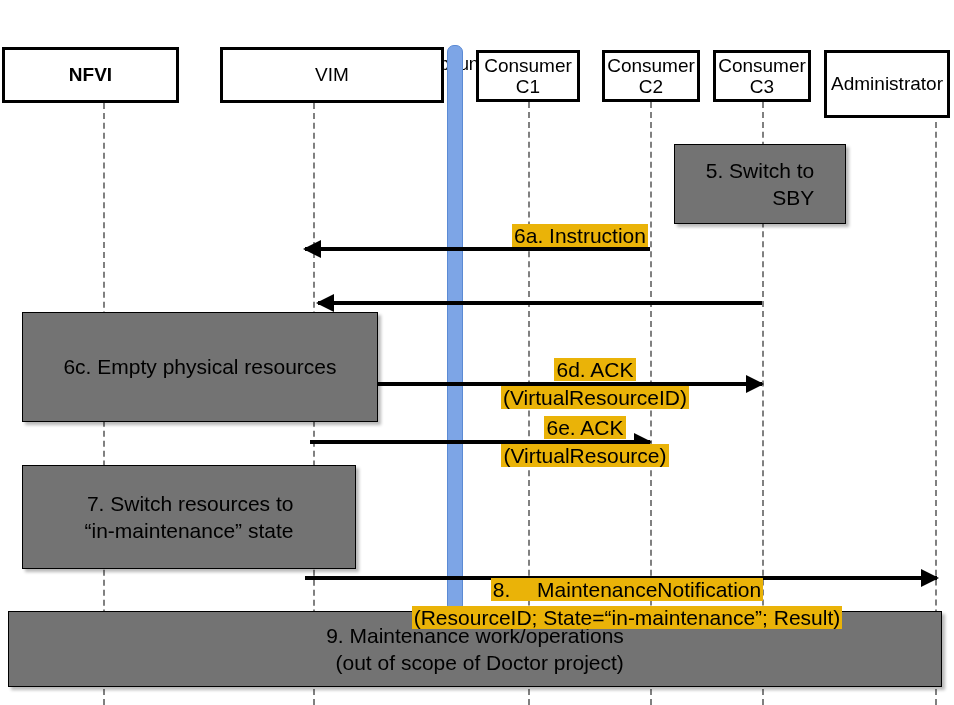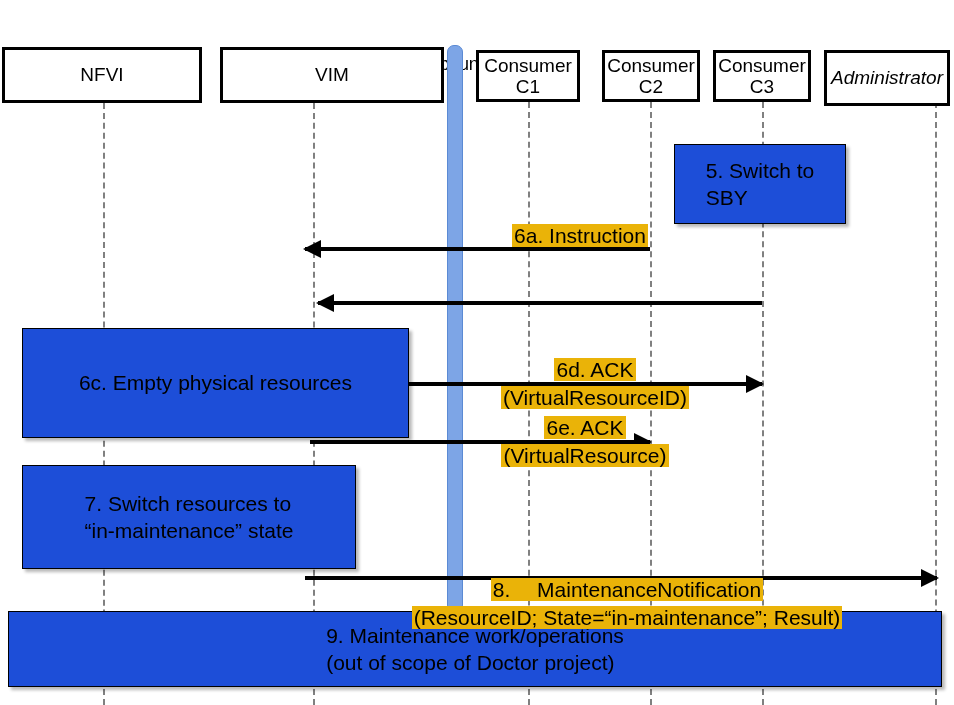--- a/index.html
+++ b/index.html
@@ -52,27 +52,27 @@
     line-height:1.12;
     font-size:19px;
     white-space:pre-line;
     z-index:3;
   }
 
   
   .note-box{
     position:absolute;
     box-sizing:border-box;
-    background:#1d4ed8;
+    background:#737373;
     border:1.5px solid #000000;
     box-shadow:3px 3px 3px rgba(0,0,0,.28);
     display:flex;
     align-items:center;
     justify-content:center;
-    text-align:left;
+    text-align:right;
     line-height:1.3;
     font-size:21px;
     white-space:pre-line;
     z-index:6;
   }
 
   
   .msg-line{
     position:absolute;
     height:0;
@@ -137,33 +137,33 @@
       <div class="arrow-head right" style="top: 375px; left: 746px; border-left-color: rgb(0, 0, 0);"></div>
       <div class="msg-label" style="left: 410px; top: 356px; width: 370px;"><span>6d. ACK</span><br><span>(VirtualResourceID)</span></div>
       <div class="msg-line" style="left: 310px; top: 440px; width: 340px; border-top-color: rgb(0, 0, 0);"></div>
       <div class="arrow-head right" style="top: 433px; left: 634px; border-left-color: rgb(0, 0, 0);"></div>
       <div class="msg-label" style="left: 400px; top: 414px; width: 370px;"><span>6e. ACK</span><br><span>(VirtualResource)</span></div>
       <div class="msg-line" style="left: 305px; top: 576px; width: 632px; border-top-color: rgb(0, 0, 0);"></div>
       <div class="arrow-head right" style="top: 569px; left: 921px; border-left-color: rgb(0, 0, 0);"></div>
       <div class="msg-label" style="left: 300px; top: 548px; width: 654px; margin-top: 28px;"><span>8.  MaintenanceNotification</span><br><span>(ResourceID; State=“in-maintenance”; Result)</span></div>
     </div>
   <div id="actors">
-      <div class="actor-box" style="left: 2px; top: 47px; width: 200px; height: 56px; border-color: rgb(0, 0, 0);">NFVI</div>
+      <div class="actor-box" style="left: 2px; top: 47px; width: 177px; height: 56px; border-color: rgb(0, 0, 0); font-weight: bold;">NFVI</div>
       <div class="actor-box" style="left: 220px; top: 47px; width: 224px; height: 56px; border-color: rgb(0, 0, 0);">VIM</div>
       <div class="actor-box" style="left: 476px; top: 50px; width: 104px; height: 52px; border-color: rgb(0, 0, 0);">Consumer
 C1</div>
       <div class="actor-box" style="left: 602px; top: 50px; width: 98px; height: 52px; border-color: rgb(0, 0, 0);">Consumer
 C2</div>
       <div class="actor-box" style="left: 713px; top: 50px; width: 98px; height: 52px; border-color: rgb(0, 0, 0);">Consumer
 C3</div>
-      <div class="actor-box" style="left: 824px; top: 50px; width: 126px; height: 56px; border-color: rgb(0, 0, 0); font-style: italic;">Administrator</div>
+      <div class="actor-box" style="left: 824px; top: 50px; width: 126px; height: 68px; border-color: rgb(0, 0, 0);">Administrator</div>
     </div>
   <div id="notes">
       <div class="note-box" style="left: 674px; top: 144px; width: 172px; height: 80px; border-color: rgb(0, 0, 0);">5. Switch to
 SBY</div>
-      <div class="note-box" style="left: 22px; top: 328px; width: 387px; height: 110px; border-color: rgb(0, 0, 0);">6c. Empty physical resources</div>
+      <div class="note-box" style="left: 22px; top: 312px; width: 356px; height: 110px; border-color: rgb(0, 0, 0);">6c. Empty physical resources</div>
       <div class="note-box" style="left: 22px; top: 465px; width: 334px; height: 104px; border-color: rgb(0, 0, 0);">7. Switch resources to
 “in-maintenance” state</div>
       <div class="note-box" style="left: 8px; top: 611px; width: 934px; height: 76px; border-color: rgb(0, 0, 0);">9. Maintenance work/operations
 (out of scope of Doctor project)</div>
     </div>
 
 </div>
 
 </body></html>

